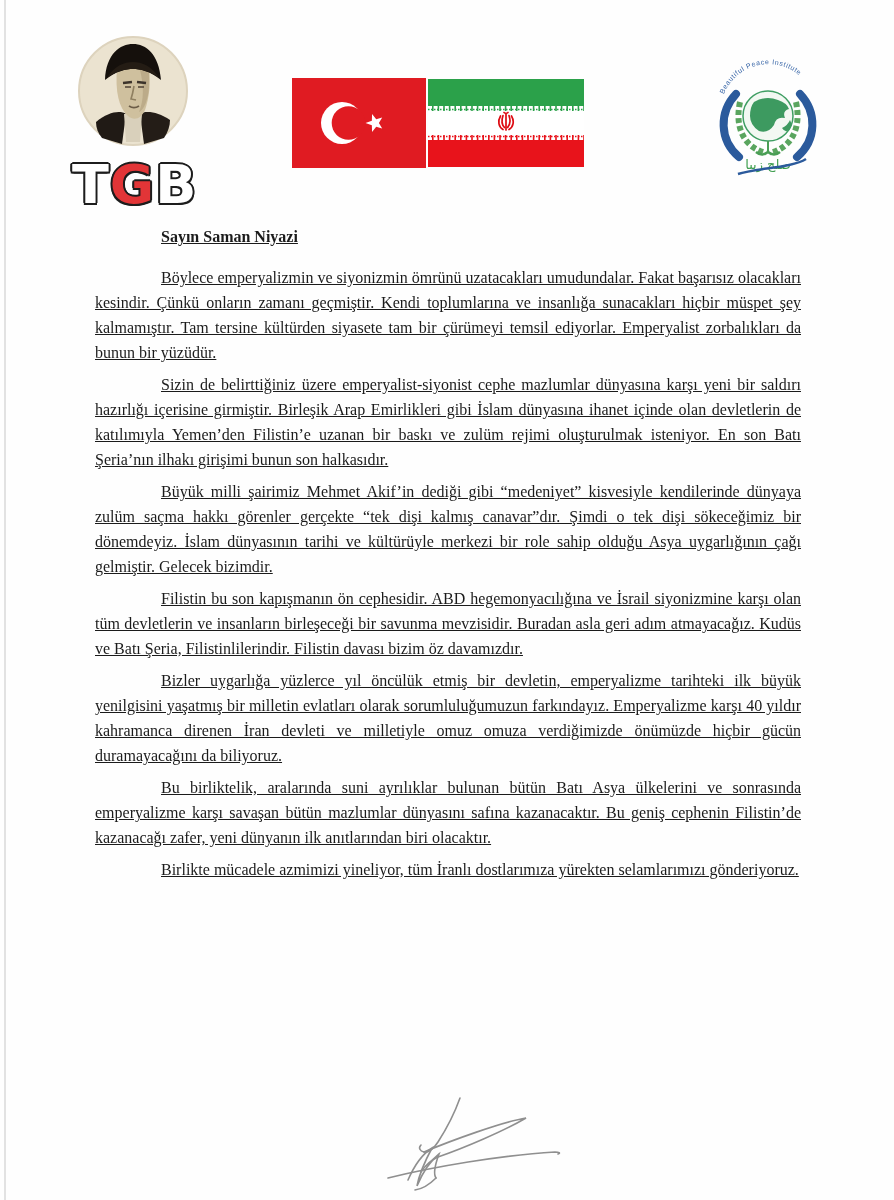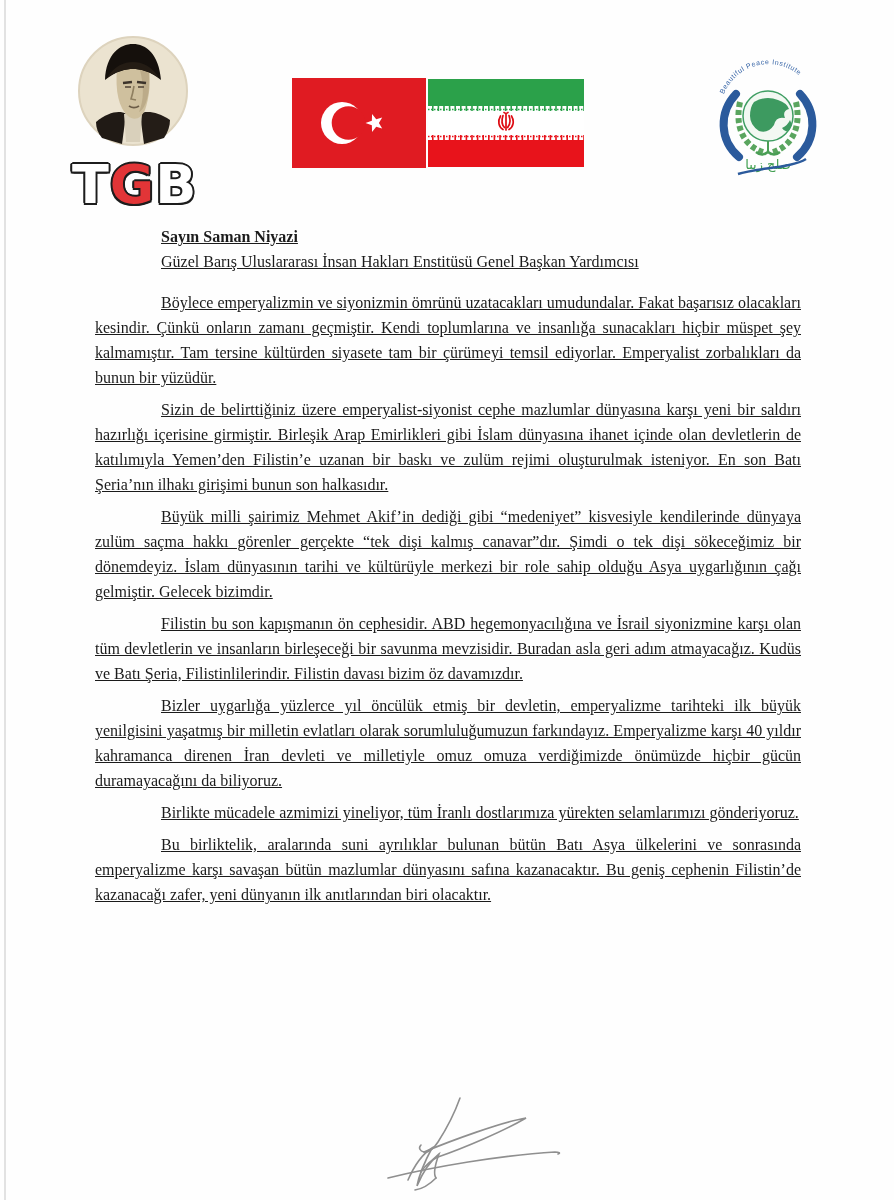--- a/index.html
+++ b/index.html
@@ -121,29 +121,28 @@
     <path d="M50,112 q6,5 12,0 q6,5 12,0" stroke="#4a9e55" stroke-width="2.5" fill="none"></path>
     <path d="M62,101 L62,112" stroke="#4a9e55" stroke-width="2"></path>
 
     <text x="62" y="129" font-family="DejaVu Sans, sans-serif" font-size="13" fill="#3f9e4f" text-anchor="middle">صلح زیبا</text>
     <path d="M32,134 C50,128 86,128 100,119" stroke="#2b5a9c" stroke-width="2.5" fill="none"></path>
   </svg>
 
   <div class="letter">
     <div class="recipient">
       <div class="recipient-name">Sayın Saman Niyazi</div>
-      <div class="recipient-title">Güzel Barış Uluslararası İnsan Hakları Enstitüsü Genel Başkan Yardımcısı</div>
     </div>
     <p>Böylece emperyalizmin ve siyonizmin ömrünü uzatacakları umudundalar. Fakat başarısız olacakları kesindir. Çünkü onların zamanı geçmiştir. Kendi toplumlarına ve insanlığa sunacakları hiçbir müspet şey kalmamıştır. Tam tersine kültürden siyasete tam bir çürümeyi temsil ediyorlar. Emperyalist zorbalıkları da bunun bir yüzüdür.</p>
     <p>Sizin de belirttiğiniz üzere emperyalist-siyonist cephe mazlumlar dünyasına karşı yeni bir saldırı hazırlığı içerisine girmiştir. Birleşik Arap Emirlikleri gibi İslam dünyasına ihanet içinde olan devletlerin de katılımıyla Yemen’den Filistin’e uzanan bir baskı ve zulüm rejimi oluşturulmak isteniyor. En son Batı Şeria’nın ilhakı girişimi bunun son halkasıdır.</p>
     <p>Büyük milli şairimiz Mehmet Akif’in dediği gibi “medeniyet” kisvesiyle kendilerinde dünyaya zulüm saçma hakkı görenler gerçekte “tek dişi kalmış canavar”dır. Şimdi o tek dişi sökeceğimiz bir dönemdeyiz. İslam dünyasının tarihi ve kültürüyle merkezi bir role sahip olduğu Asya uygarlığının çağı gelmiştir. Gelecek bizimdir.</p>
     <p>Filistin bu son kapışmanın ön cephesidir. ABD hegemonyacılığına ve İsrail siyonizmine karşı olan tüm devletlerin ve insanların birleşeceği bir savunma mevzisidir. Buradan asla geri adım atmayacağız. Kudüs ve Batı Şeria, Filistinlilerindir. Filistin davası bizim öz davamızdır.</p>
     <p>Bizler uygarlığa yüzlerce yıl öncülük etmiş bir devletin, emperyalizme tarihteki ilk büyük yenilgisini yaşatmış bir milletin evlatları olarak sorumluluğumuzun farkındayız. Emperyalizme karşı 40 yıldır kahramanca direnen İran devleti ve milletiyle omuz omuza verdiğimizde önümüzde hiçbir gücün duramayacağını da biliyoruz.</p>
+    <p>Bu birliktelik, aralarında suni ayrılıklar bulunan bütün Batı Asya ülkelerini ve sonrasında emperyalizme karşı savaşan bütün mazlumlar dünyasını safına kazanacaktır. Bu geniş cephenin Filistin’de kazanacağı zafer, yeni dünyanın ilk anıtlarından biri olacaktır.</p>
     <p>Birlikte mücadele azmimizi yineliyor, tüm İranlı dostlarımıza yürekten selamlarımızı gönderiyoruz.</p>
-    <p>Bu birliktelik, aralarında suni ayrılıklar bulunan bütün Batı Asya ülkelerini ve sonrasında emperyalizme karşı savaşan bütün mazlumlar dünyasını safına kazanacaktır. Bu geniş cephenin Filistin’de kazanacağı zafer, yeni dünyanın ilk anıtlarından biri olacaktır.</p>
   </div>
 
   <svg class="signature" viewBox="0 0 230 105">
     <g stroke="#8f8f8f" stroke-width="1.6" fill="none" stroke-linecap="round">
       <path d="M108,6 C103,20 95,36 86,50 C82,56 77,61 72,60 C68,59 66,56 69,53"></path>
       <path d="M72,60 C98,49 150,30 174,26 C152,39 112,56 86,65 C79,68 73,74 69,80"></path>
       <path d="M56,88 C63,72 72,61 80,56 C73,69 67,83 65,94 C70,82 78,69 87,62 C83,73 81,82 84,86"></path>
       <path d="M36,86 C80,75 150,63 203,60 C207,60 209,61 206,62"></path>
       <path d="M84,86 C78,92 70,97 63,98"></path>
     </g>

